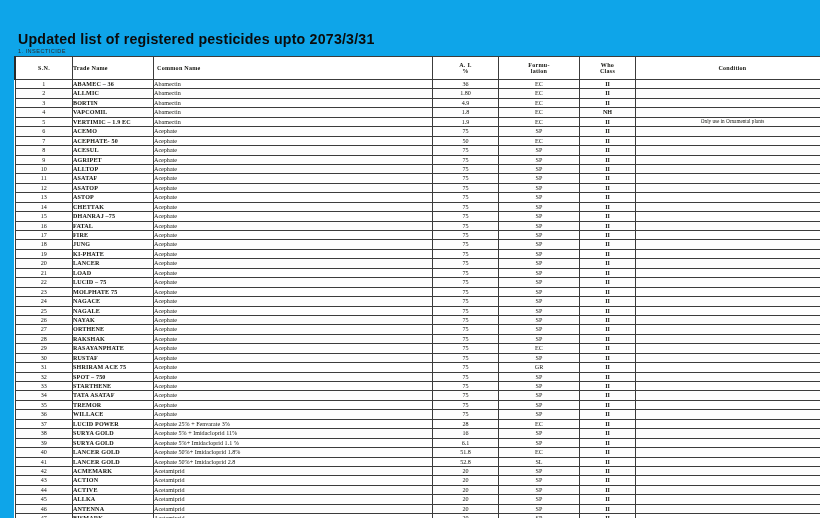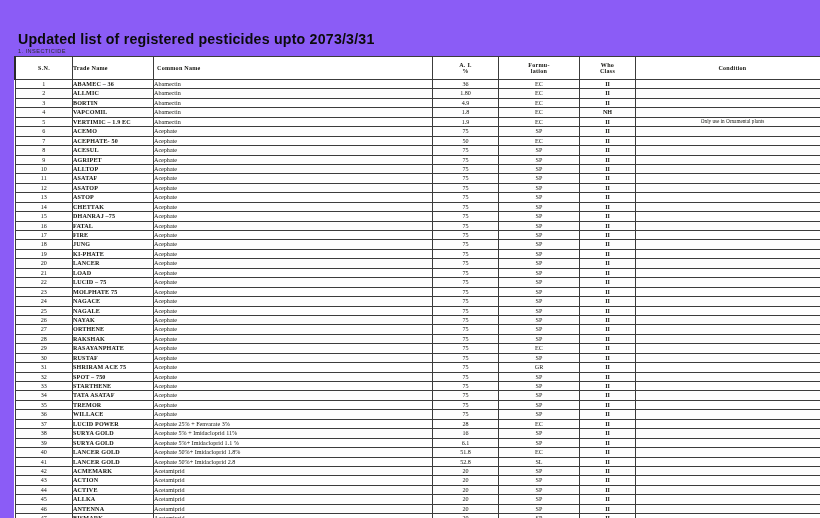--- a/index.html
+++ b/index.html
@@ -11,21 +11,21 @@
     width: 820px;
     height: 518px;
     font-family: "Liberation Serif", "DejaVu Serif", serif;
     color: #111111;
     overflow: hidden;
   }
   .page {
     position: relative;
     width: 820px;
     height: 518px;
-    background: #8b5cf6;
+    background: #0ea5e9;
     box-sizing: border-box;
     padding: 1px;
   }
   .doc-title {
     position: absolute;
     left: 18px;
     top: 31px;
     font-family: "Liberation Sans", "DejaVu Sans", sans-serif;
     font-weight: bold;
     font-size: 14.2px;

